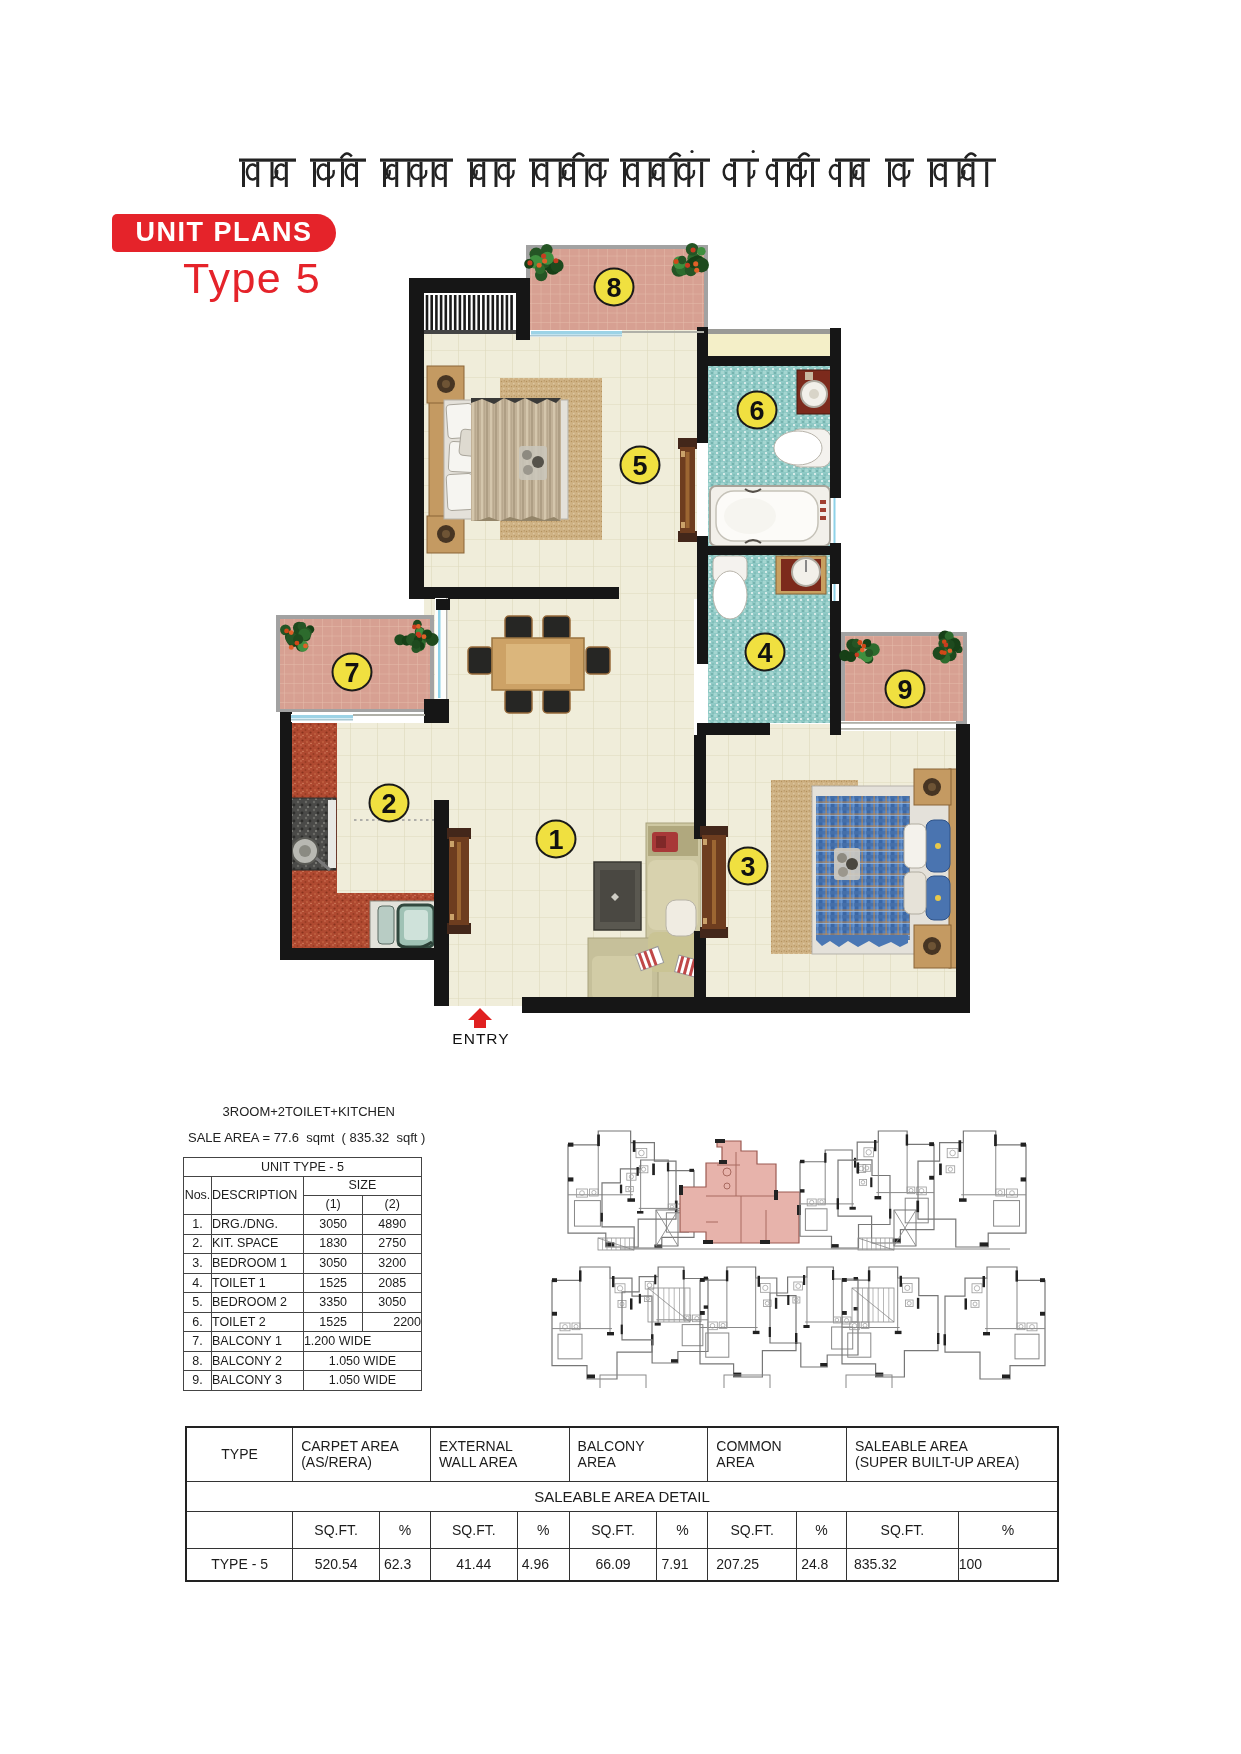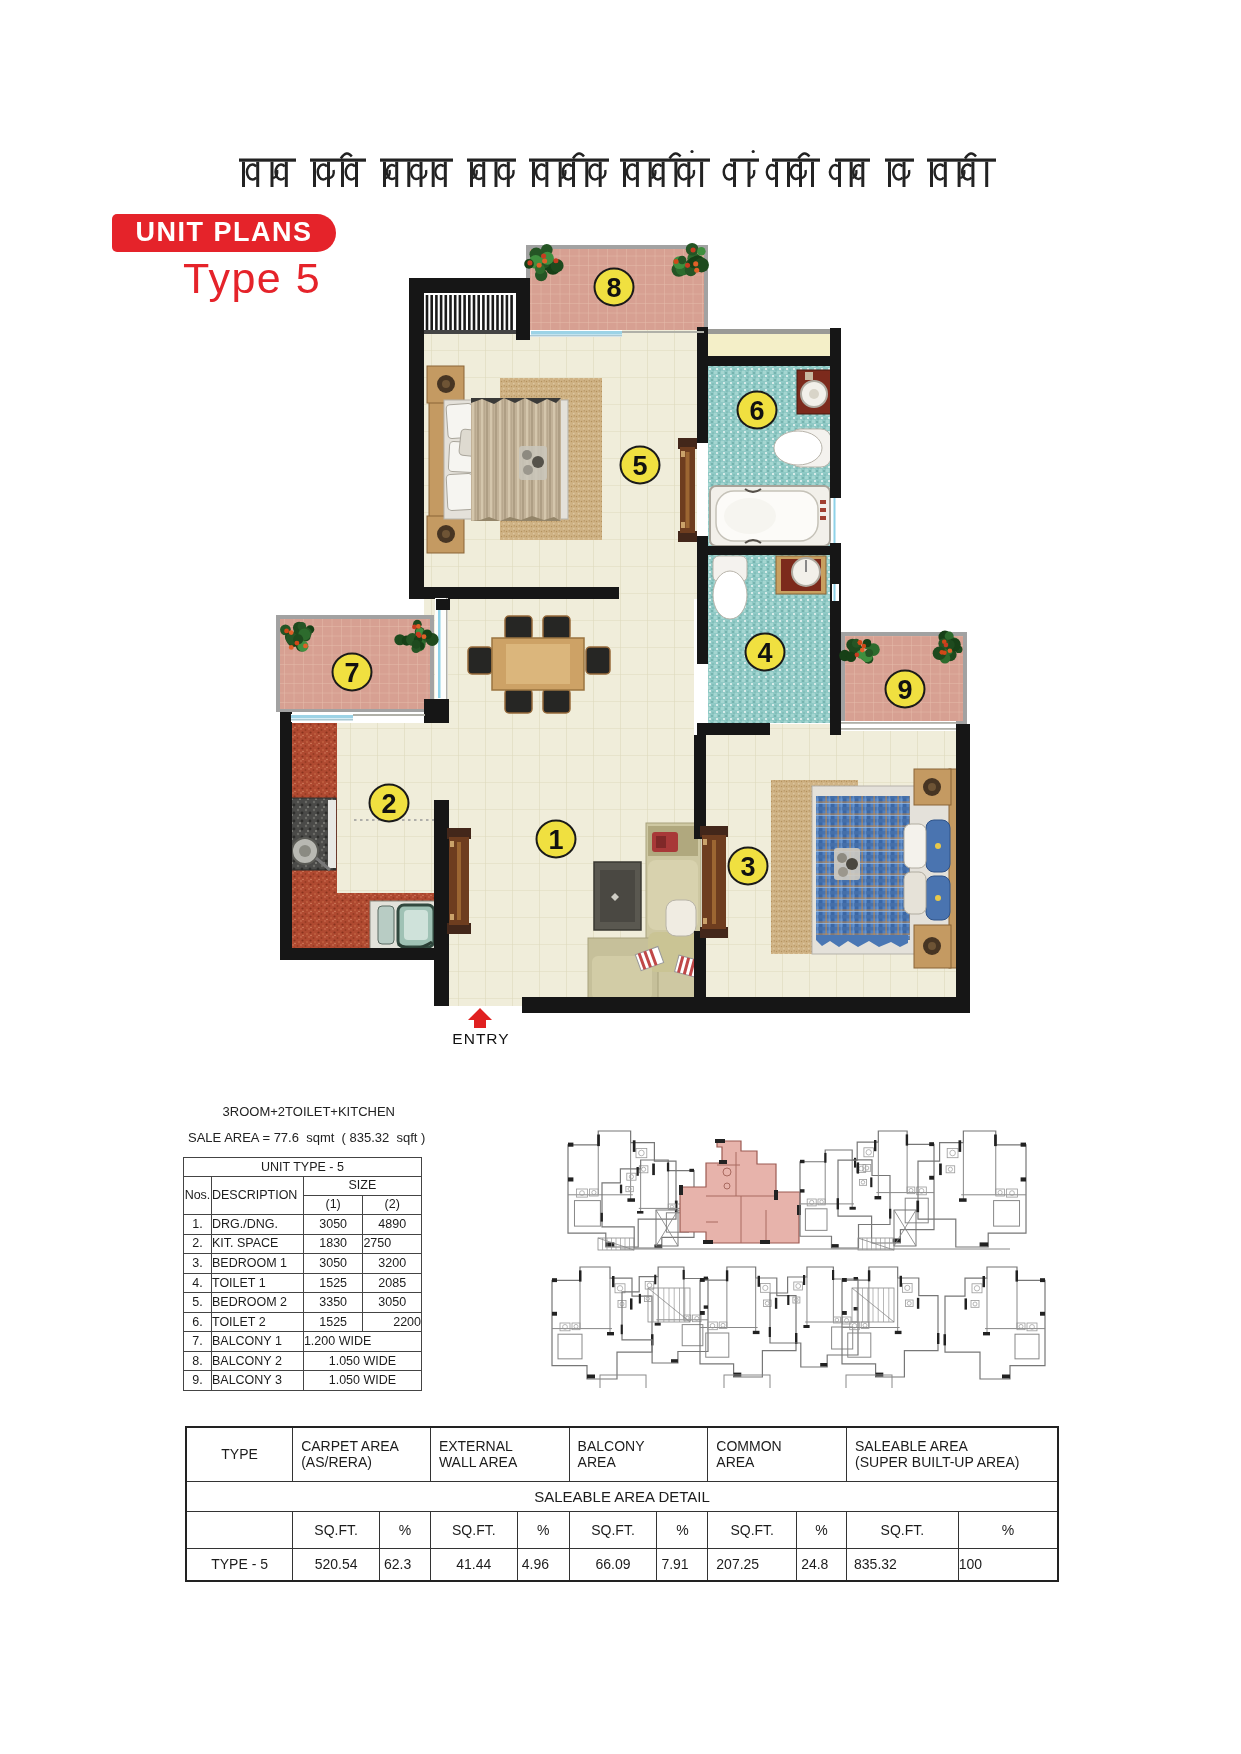--- a/index.html
+++ b/index.html
@@ -151,21 +151,21 @@
       <tr>
         <td style="text-align:center">1.</td>
         <td>DRG./DNG.</td>
         <td style="text-align:center">3050</td>
         <td style="text-align:center">4890</td>
       </tr>
       <tr>
         <td style="text-align:center">2.</td>
         <td>KIT. SPACE</td>
         <td style="text-align:center">1830</td>
-        <td style="text-align:left">2750</td>
+        <td style="text-align:center">2750</td>
       </tr>
       <tr>
         <td style="text-align:center">3.</td>
         <td>BEDROOM 1</td>
         <td style="text-align:center">3050</td>
         <td style="text-align:center">3200</td>
       </tr>
       <tr>
         <td style="text-align:center">4.</td>
         <td>TOILET 1</td>

